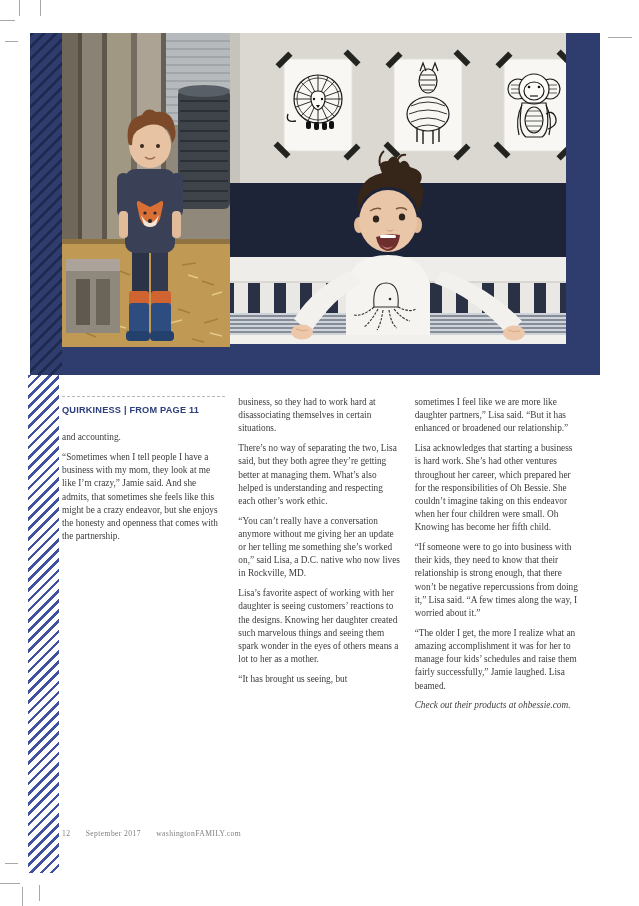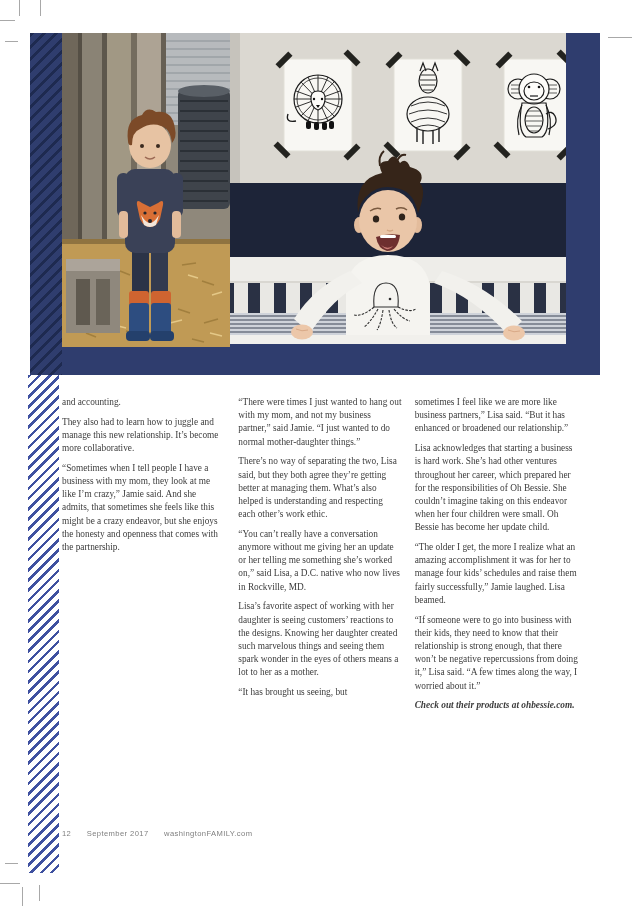--- a/index.html
+++ b/index.html
@@ -23,24 +23,24 @@
   .side-stripes{position:absolute;left:28px;top:375px;width:31px;height:498px;
         background:repeating-linear-gradient(135deg,#3f51a0 0 2.6px,rgba(0,0,0,0) 2.6px 7.2px);}
 
   
   .article{position:absolute;left:62px;top:396px;width:516px;display:flex;gap:13px;}
   .col{flex:1 1 0;font-size:9.3px;line-height:13.2px;color:#3c3c3c;}
   .col p{margin:0 0 6.5px 0;}
   .kicker{border-top:1px dashed #b8b8b8;padding-top:7px;margin-bottom:14px;
         font-family:"Liberation Sans",sans-serif;font-weight:bold;font-size:9.2px;
         letter-spacing:.2px;color:#2b3e7a;}
-  .closing{font-style:italic;font-weight:bold;}
-
-  
-  .pfooter{position:absolute;left:62px;top:829px;font-family:Liberation Sans, sans-serif;
+  .closing{font-style:italic;}
+
+  
+  .pfooter{position:absolute;left:62px;top:829px;font-family:Liberation Serif, serif;
         font-size:7.6px;color:#7f7f7f;letter-spacing:.4px;}
   .pfooter span{margin-right:13px;}
 </style>
 </head>
 <body>
 
 <div class="page">
 
   <div class="cm" style="left:19px;top:0;width:1px;height:16px"></div>
   <div class="cm" style="left:40px;top:0;width:1px;height:16px"></div>
@@ -242,41 +242,41 @@
         <ellipse cx="284" cy="300" rx="11" ry="7.5" fill="#ecc7a9"></ellipse>
         <path d="M66 296 q6 3 12 1 M278 297 q6 3 12 1" stroke="#d8a987" stroke-width="1" fill="none"></path>
       </svg>
     </figure>
   </div>
 
   <aside class="side-stripes"></aside>
 
   <main class="article">
     <div class="col">
+      <div class="kicker">QUIRKINESS | FROM PAGE 11</div>
       <div>
           <p>and accounting.</p>
-          <p>They also had to learn how to juggle and manage this new relationship. It’s become more collaborative.</p>
           <p>“Sometimes when I tell people I have a business with my mom, they look at me like I’m crazy,” Jamie said. And she admits, that sometimes she feels like this might be a crazy endeavor, but she enjoys the honesty and openness that comes with the partnership.</p>
         </div>
     </div>
     <div class="col">
       <div>
-          <p>“There were times I just wanted to hang out with my mom, and not my business partner,” said Jamie. “I just wanted to do normal mother-daughter things.”</p>
+          <p>business, so they had to work hard at disassociating themselves in certain situations.</p>
           <p>There’s no way of separating the two, Lisa said, but they both agree they’re getting better at managing them. What’s also helped is understanding and respecting each other’s work ethic.</p>
           <p>“You can’t really have a conversation anymore without me giving her an update or her telling me something she’s worked on,” said Lisa, a D.C. native who now lives in Rockville, MD.</p>
           <p>Lisa’s favorite aspect of working with her daughter is seeing customers’ reactions to the designs. Knowing her daughter created such marvelous things and seeing them spark wonder in the eyes of others means a lot to her as a mother.</p>
           <p>“It has brought us seeing, but</p>
         </div>
     </div>
     <div class="col">
       <div>
-          <p>sometimes I feel like we are more like business partners,” Lisa said. “But it has enhanced or broadened our relationship.”</p>
-          <p>Lisa acknowledges that starting a business is hard work. She’s had other ventures throughout her career, which prepared her for the responsibilities of Oh Bessie. She couldn’t imagine taking on this endeavor when her four children were small. Oh Bessie has become her update child.</p>
+          <p>sometimes I feel like we are more like daughter partners,” Lisa said. “But it has enhanced or broadened our relationship.”</p>
+          <p>Lisa acknowledges that starting a business is hard work. She’s had other ventures throughout her career, which prepared her for the responsibilities of Oh Bessie. She couldn’t imagine taking on this endeavor when her four children were small. Oh Knowing has become her fifth child.</p>
+          <p>“If someone were to go into business with their kids, they need to know that their relationship is strong enough, that there won’t be negative repercussions from doing it,” Lisa said. “A few times along the way, I worried about it.”</p>
           <p>“The older I get, the more I realize what an amazing accomplishment it was for her to manage four kids’ schedules and raise them fairly successfully,” Jamie laughed. Lisa beamed.</p>
-          <p>“If someone were to go into business with their kids, they need to know that their relationship is strong enough, that there won’t be negative repercussions from doing it,” Lisa said. “A few times along the way, I worried about it.”</p>
         </div>
       <p class="closing">Check out their products at ohbessie.com.</p>
     </div>
   </main>
 
   <footer class="pfooter">
     <span>12</span>
     <span>September 2017</span>
     <span>washingtonFAMILY.com</span>
   </footer>

